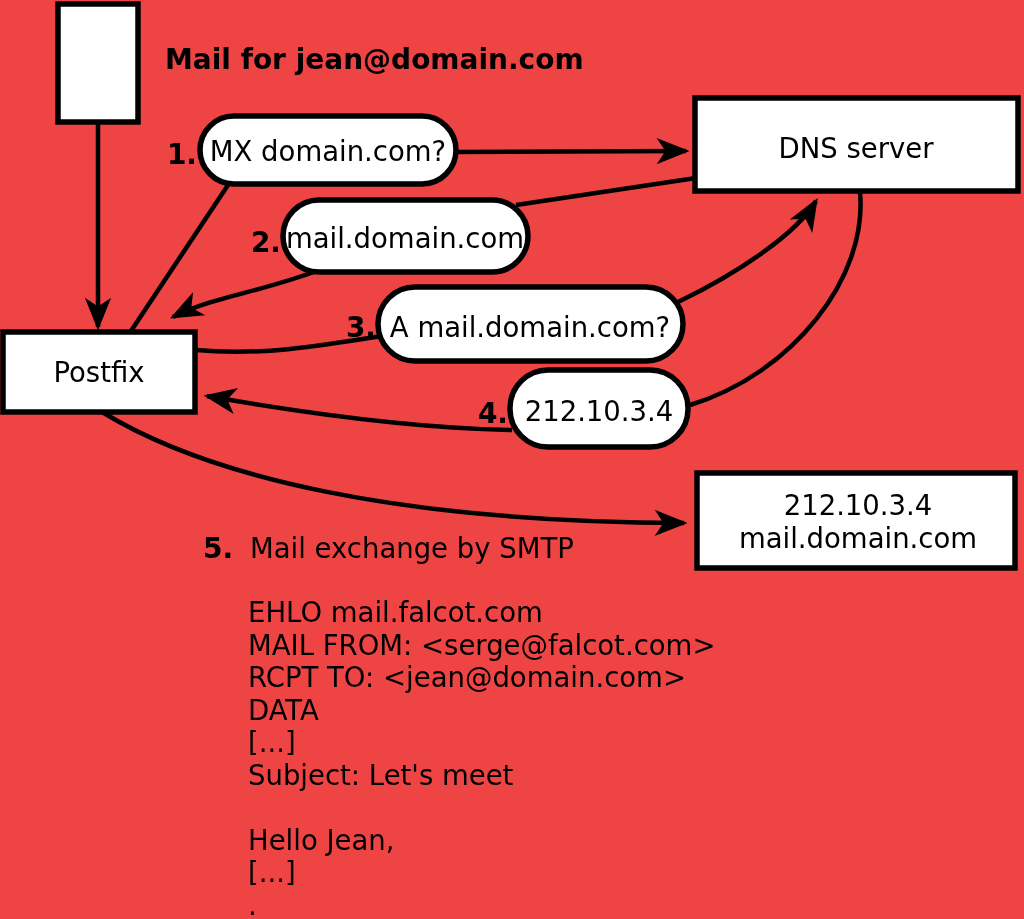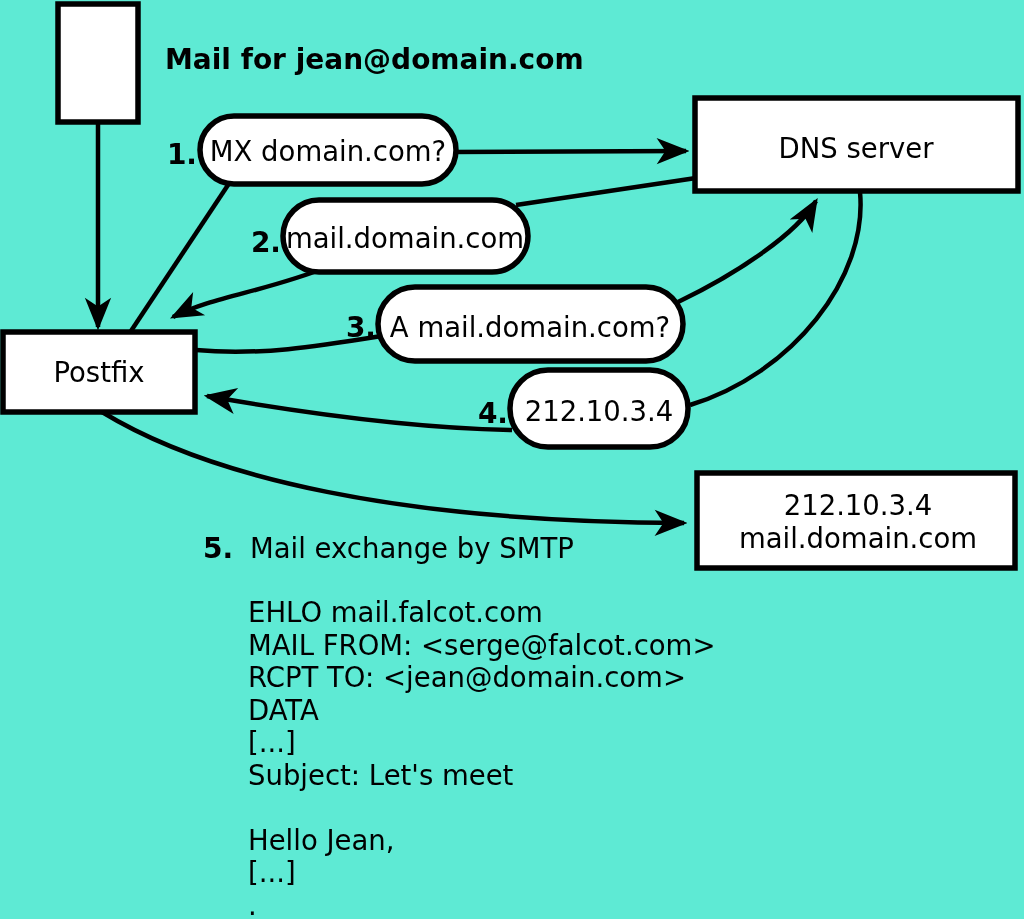--- a/index.html
+++ b/index.html
@@ -4,21 +4,21 @@
 <style>
   html, body {
     margin: 0;
     padding: 0;
     background: #ffffff;
   }
   .stage {
     position: relative;
     width: 1024px;
     height: 919px;
-    background: #5eead4;
+    background: #ef4444;
     overflow: hidden;
   }
   svg { display: block; }
   text {
     font-family: "DejaVu Sans", "Liberation Sans", sans-serif;
     fill: #000000;
   }
   .lbl   { font-size: 27.5px; }
   .bold  { font-weight: bold; font-size: 28px; }
   .mid   { text-anchor: middle; }

